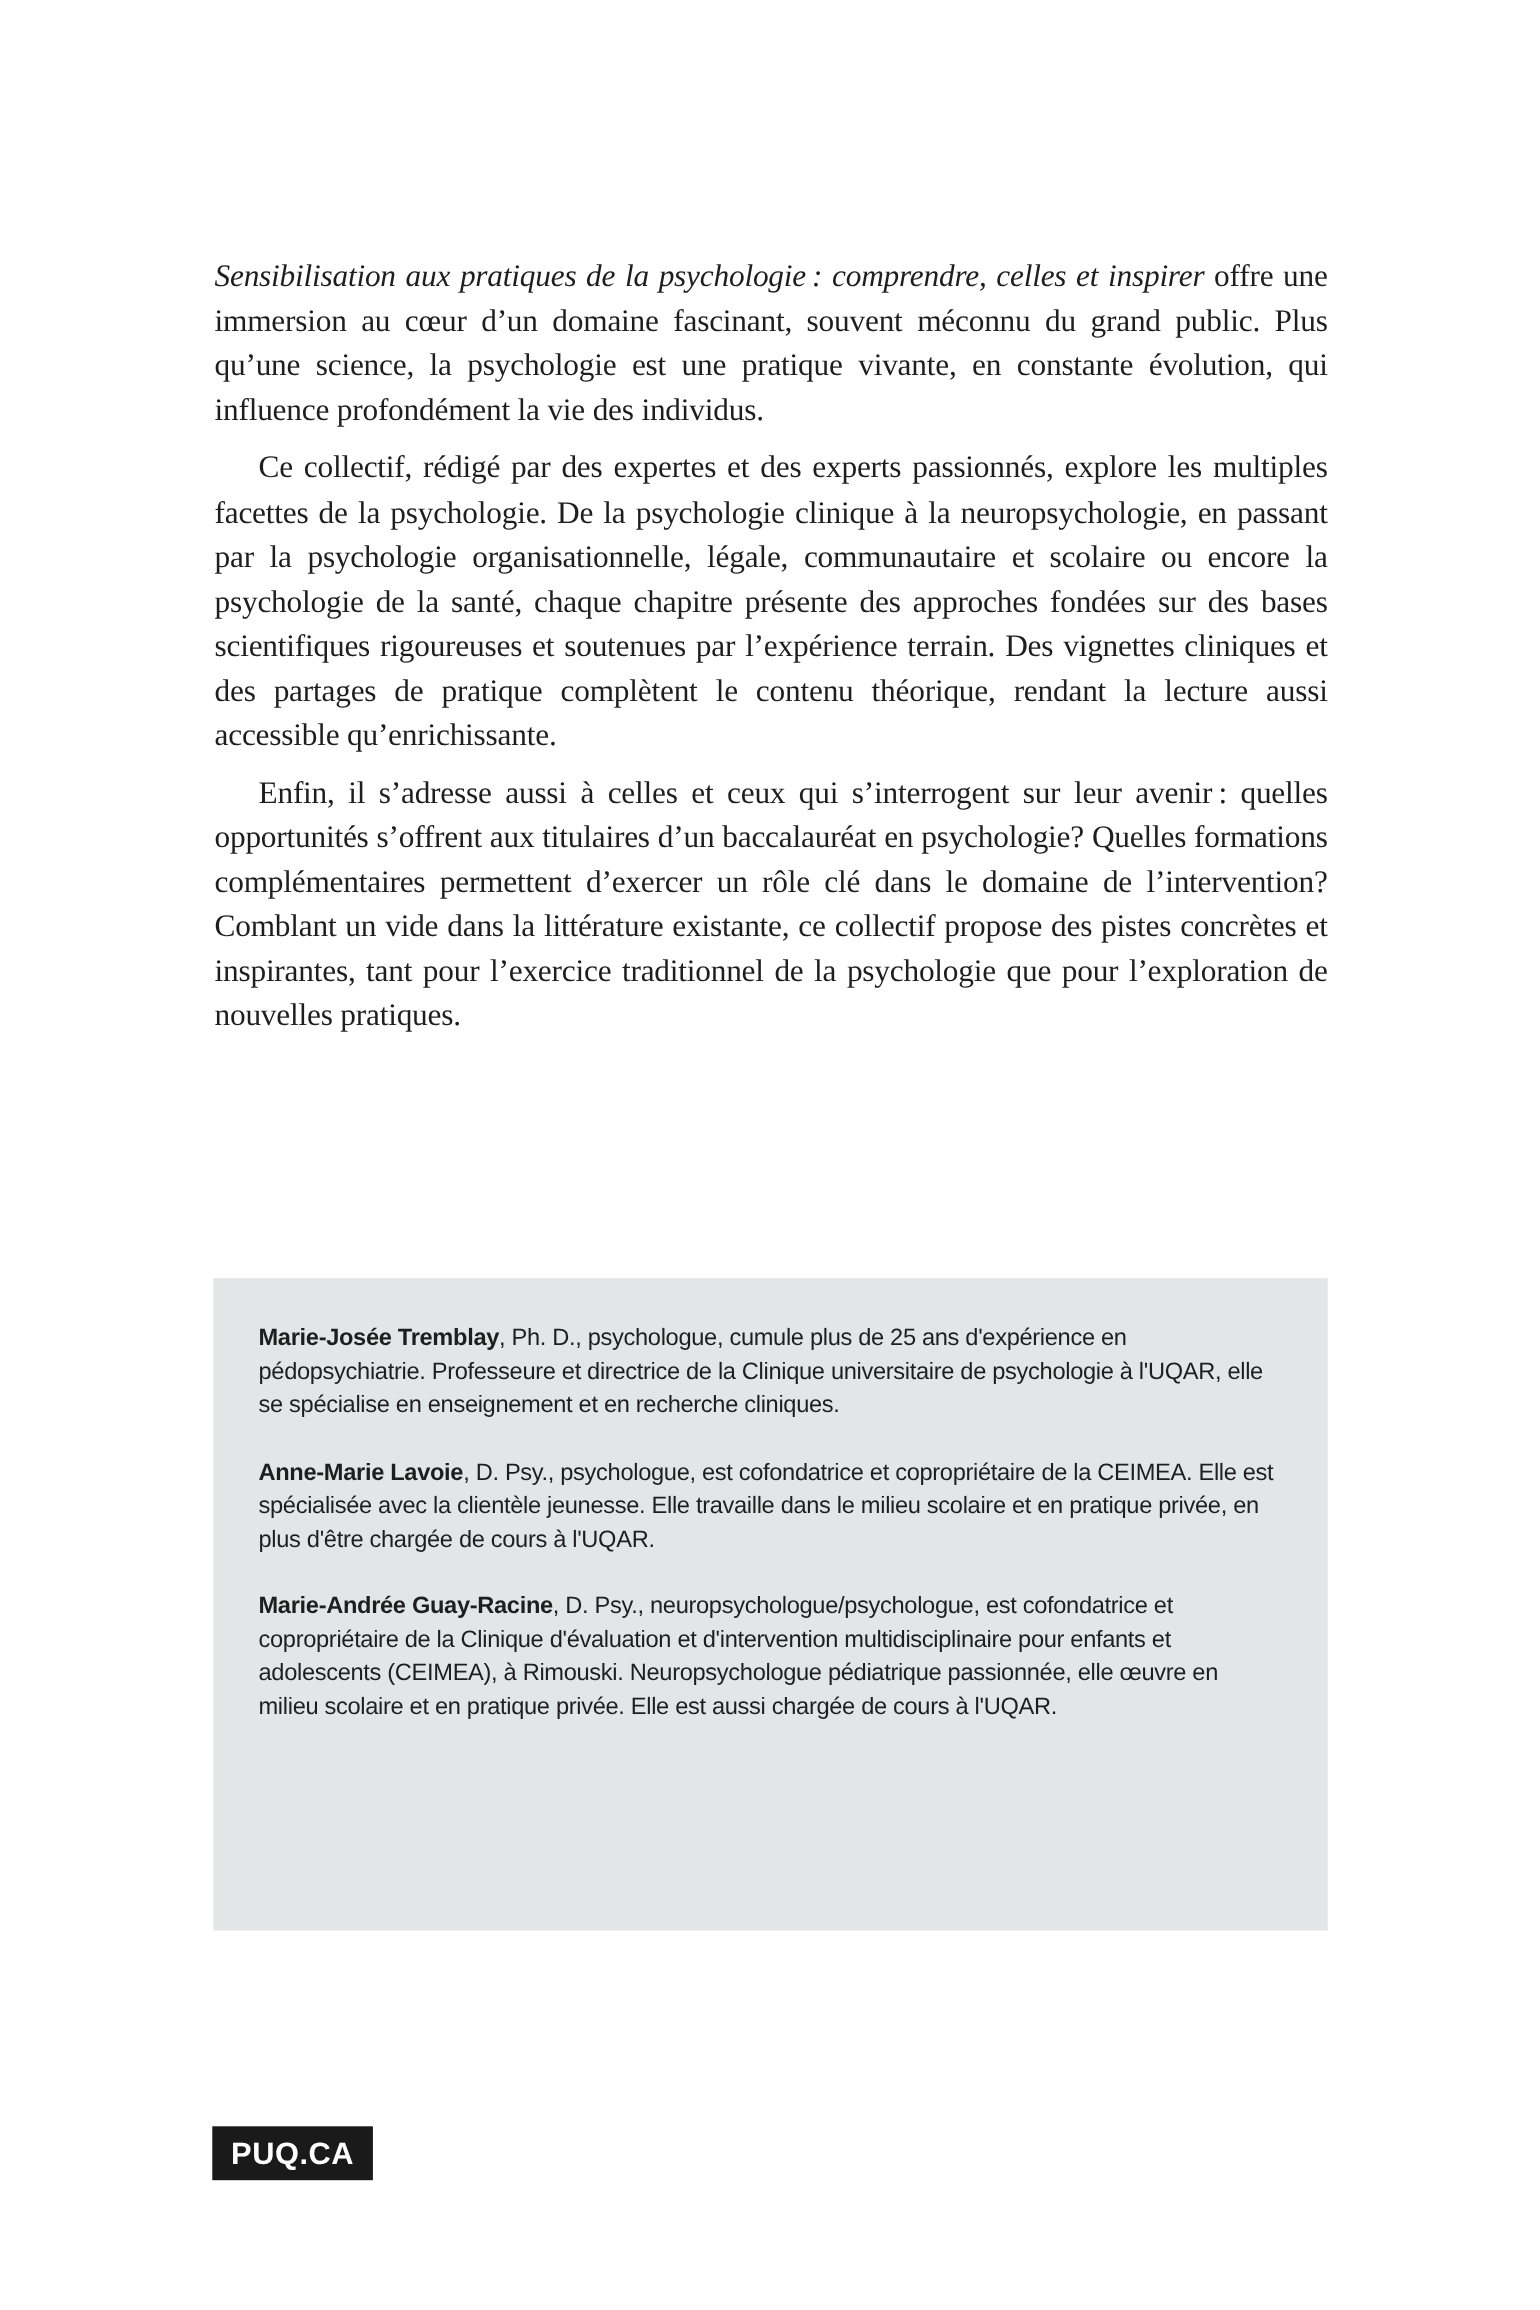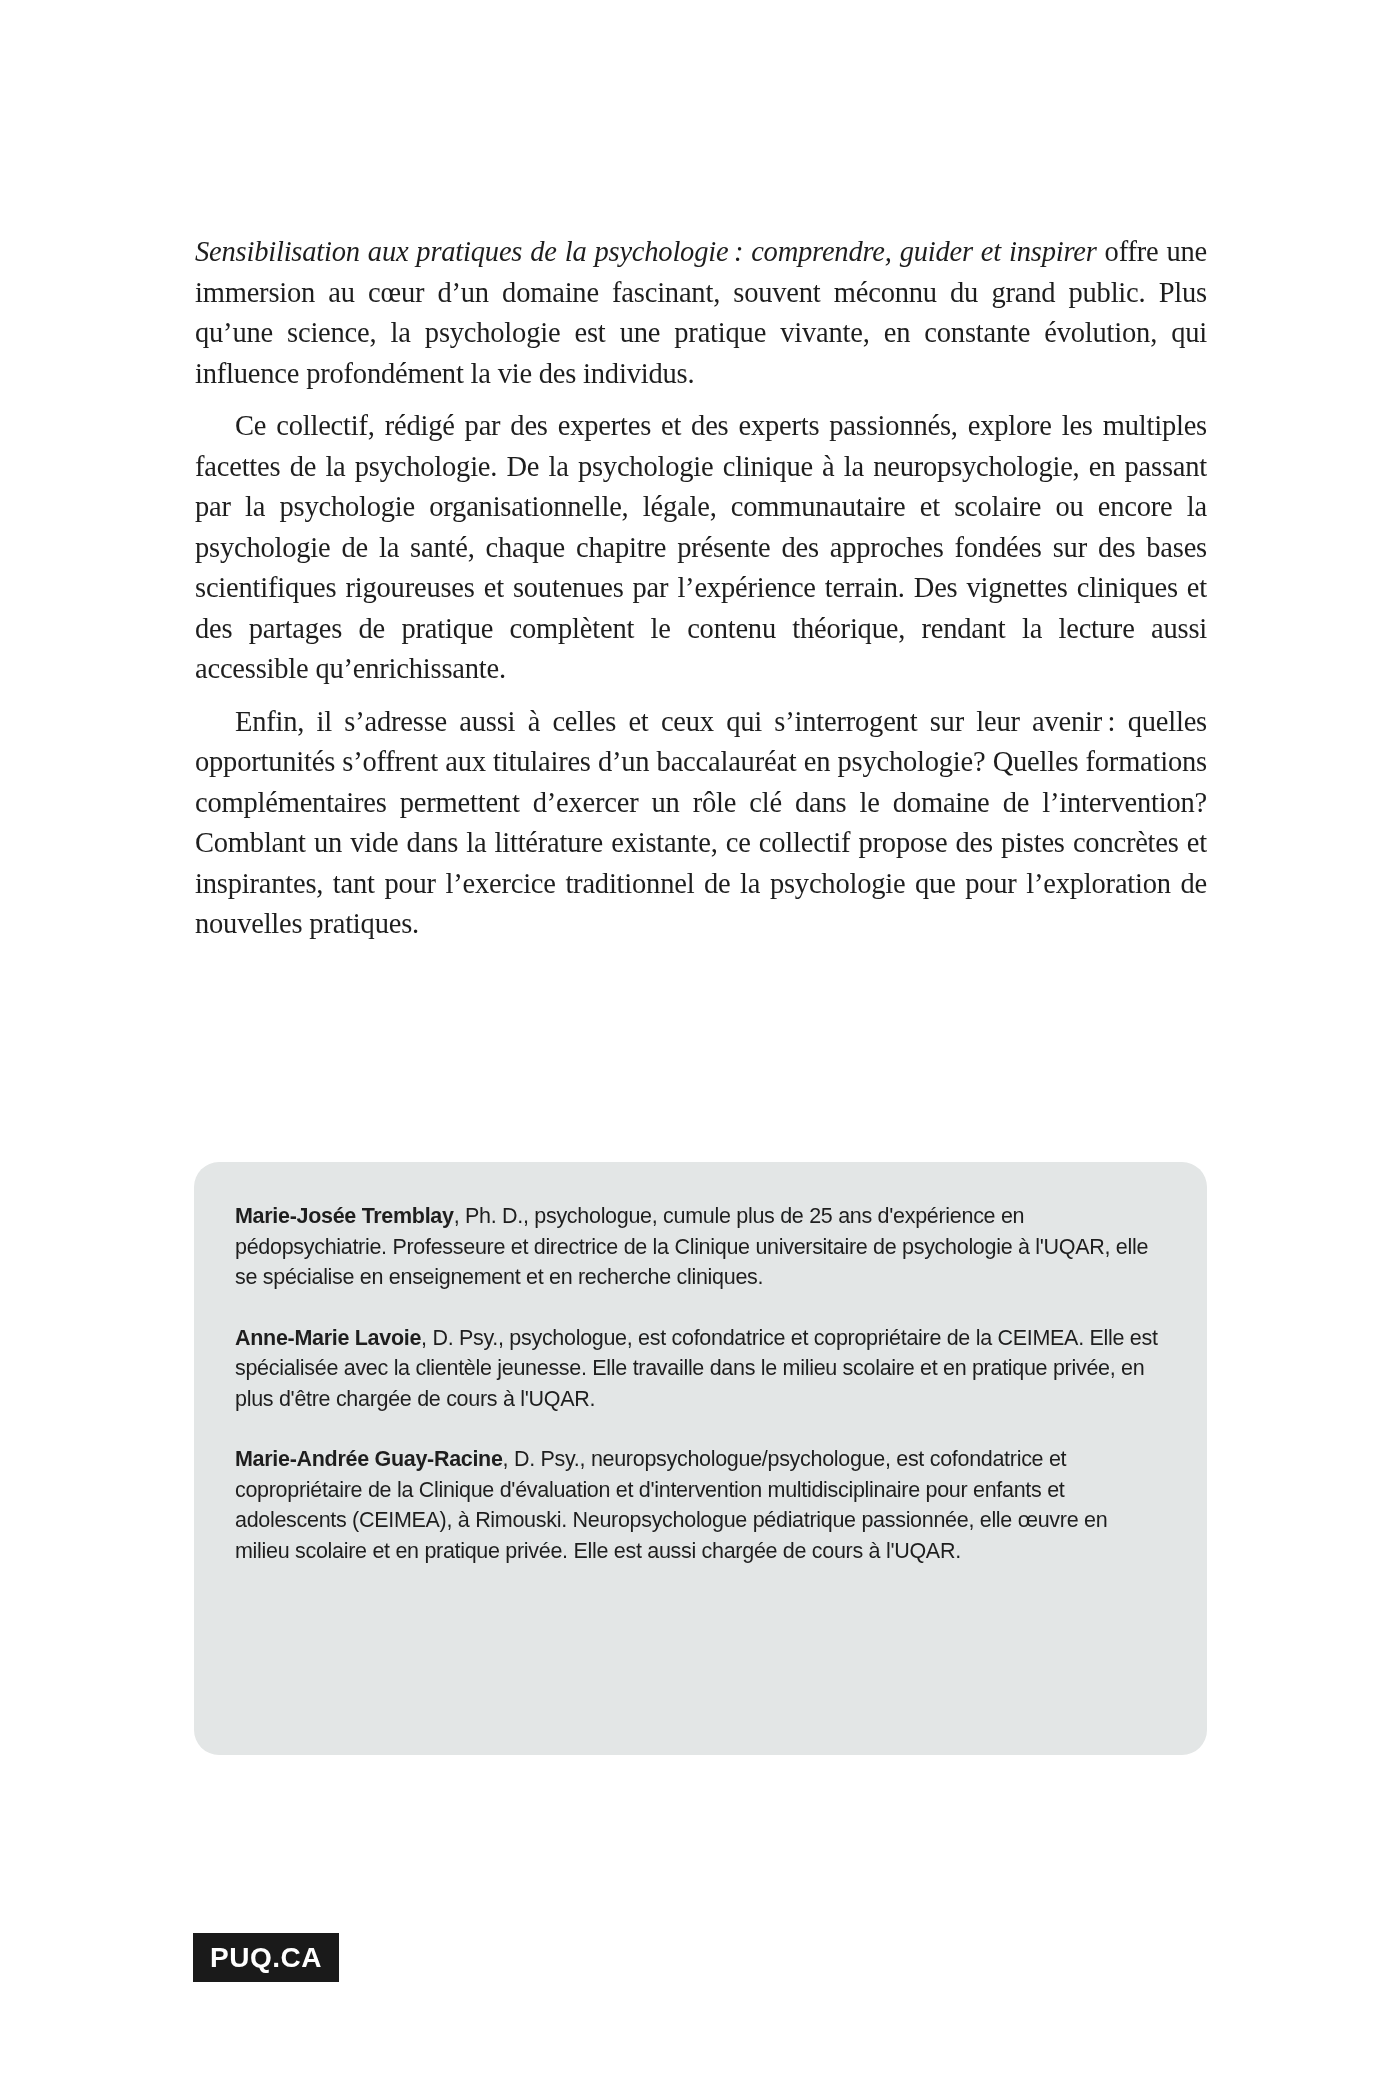--- a/index.html
+++ b/index.html
@@ -1,30 +1,30 @@
 <!DOCTYPE html>
 <html><head>
 <meta charset="utf-8">
 <style>
   html, body { margin:0; padding:0; }
   body { width:1400px; height:2100px; background:#ffffff; position:relative; overflow:hidden; color:#1e1e1e; }
   .main { position:absolute; left:195px; top:232px; width:1012px; font-family:"Liberation Serif","DejaVu Serif",serif; font-size:28.5px; line-height:40.5px; text-align:justify; letter-spacing:-0.2px; }
   .main p { margin:0 0 12px 0; text-indent:40px; }
   .main p.first { text-indent:0; }
   .main em { font-style:italic; }
-  .bio-box { position:absolute; left:194px; top:1162px; width:1013px; height:593px; background:#e3e6e6; box-sizing:border-box; padding:39px 40px 0 41px; font-family:"Liberation Sans","DejaVu Sans",sans-serif; font-size:21.5px; line-height:30.5px; color:#1e1e1e; letter-spacing:-0.3px;border-radius:25px; }
+  .bio-box { position:absolute; left:194px; top:1162px; width:1013px; height:593px; background:#e3e6e6; box-sizing:border-box; padding:39px 40px 0 41px; font-family:"Liberation Sans","DejaVu Sans",sans-serif; font-size:21.5px; line-height:30.5px; color:#1e1e1e; letter-spacing:-0.3px; }
   .bio-box p { margin:0 0 30px 0; }
   .bio-box b { font-weight:bold; }
   .puq { position:absolute; left:193px; top:1933px; width:146px; height:49px; background:#1a1a1a; color:#ffffff; font-family:"Liberation Sans","DejaVu Sans",sans-serif; font-weight:bold; font-size:28px; line-height:49px; text-align:center; letter-spacing:0.5px; }
 </style>
 </head>
 <body>
 
 <div class="main">
-  <p class="first"><em>Sensibilisation aux pratiques de la psychologie : comprendre, guider et inspirer</em><span> offre une immersion au cœur d’un domaine fascinant, souvent méconnu du grand public. Plus qu’une science, la psychologie est une pratique vivante, en constante évolution, qui influence profondément la vie des individus.</span></p>
+  <p class="first"><em>Sensibilisation aux pratiques de la psychologie : comprendre, celles et inspirer</em><span> offre une immersion au cœur d’un domaine fascinant, souvent méconnu du grand public. Plus qu’une science, la psychologie est une pratique vivante, en constante évolution, qui influence profondément la vie des individus.</span></p>
   <p>Ce collectif, rédigé par des expertes et des experts passionnés, explore les multiples facettes de la psychologie. De la psychologie clinique à la neuropsychologie, en passant par la psychologie organisationnelle, légale, communautaire et scolaire ou encore la psychologie de la santé, chaque chapitre présente des approches fondées sur des bases scientifiques rigoureuses et soutenues par l’expérience terrain. Des vignettes cliniques et des partages de pratique complètent le contenu théorique, rendant la lecture aussi accessible qu’enrichissante.</p>
   <p>Enfin, il s’adresse aussi à celles et ceux qui s’interrogent sur leur avenir : quelles opportunités s’offrent aux titulaires d’un baccalauréat en psychologie? Quelles formations complémentaires permettent d’exercer un rôle clé dans le domaine de l’intervention? Comblant un vide dans la littérature existante, ce collectif propose des pistes concrètes et inspirantes, tant pour l’exercice traditionnel de la psychologie que pour l’exploration de nouvelles pratiques.</p>
 </div>
 
 <div class="bio-box">
   <p><b>Marie-Josée Tremblay</b><span>, Ph. D., psychologue, cumule plus de 25 ans d'expérience en pédopsychiatrie. Professeure et directrice de la Clinique universitaire de psychologie à l'UQAR, elle se spécialise en enseignement et en recherche cliniques.</span></p>
   <p><b>Anne-Marie Lavoie</b><span>, D. Psy., psychologue, est cofondatrice et copropriétaire de la CEIMEA. Elle est spécialisée avec la clientèle jeunesse. Elle travaille dans le milieu scolaire et en pratique privée, en plus d'être chargée de cours à l'UQAR.</span></p>
   <p><b>Marie-Andrée Guay-Racine</b><span>, D. Psy., neuropsychologue/psychologue, est cofondatrice et copropriétaire de la Clinique d'évaluation et d'intervention multidisciplinaire pour enfants et adolescents (CEIMEA), à Rimouski. Neuropsychologue pédiatrique passionnée, elle œuvre en milieu scolaire et en pratique privée. Elle est aussi chargée de cours à l'UQAR.</span></p>
 </div>
 

